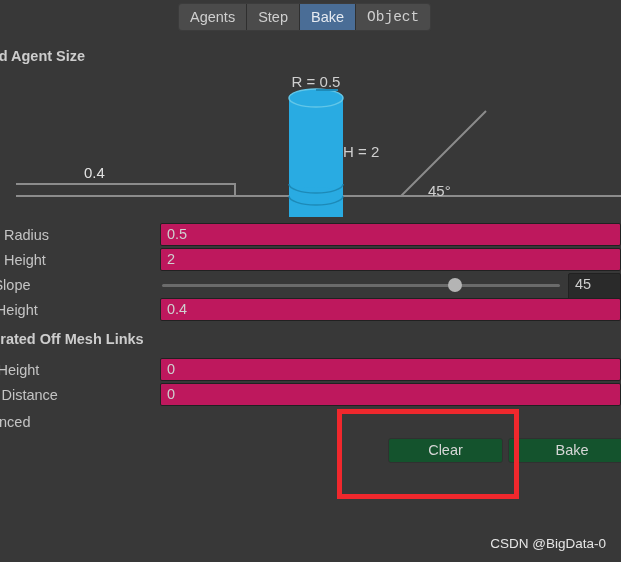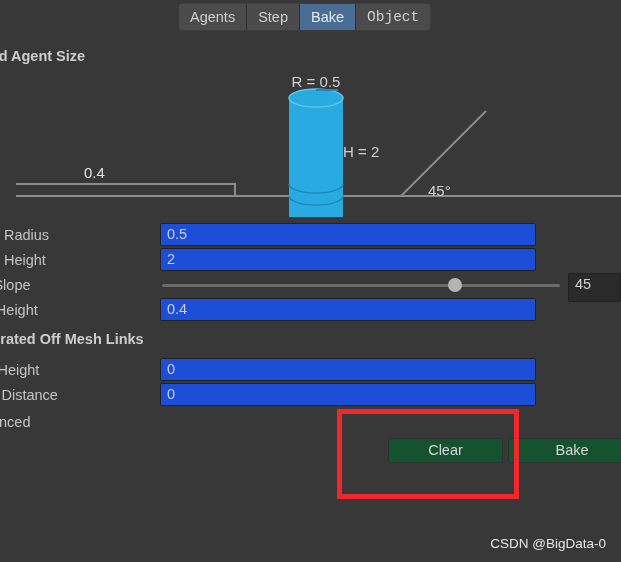--- a/index.html
+++ b/index.html
@@ -80,23 +80,23 @@
     left: -38px;
     top: 4px;
     font-size: 14.5px;
     color: #c4c4c4;
     white-space: nowrap;
   }
   .field {
     position: absolute;
     left: 160px;
     top: 0;
-    width: 376px;
+    width: 461px;
     height: 23px;
-    background: #1d4ed8;
+    background: #be185d;
     border: 1px solid #212121;
     border-radius: 2px;
     box-sizing: border-box;
     color: #cfcfcf;
     font-size: 14.5px;
     line-height: 21px;
     padding-left: 6px;
     overflow: hidden;
     white-space: nowrap;
   }

